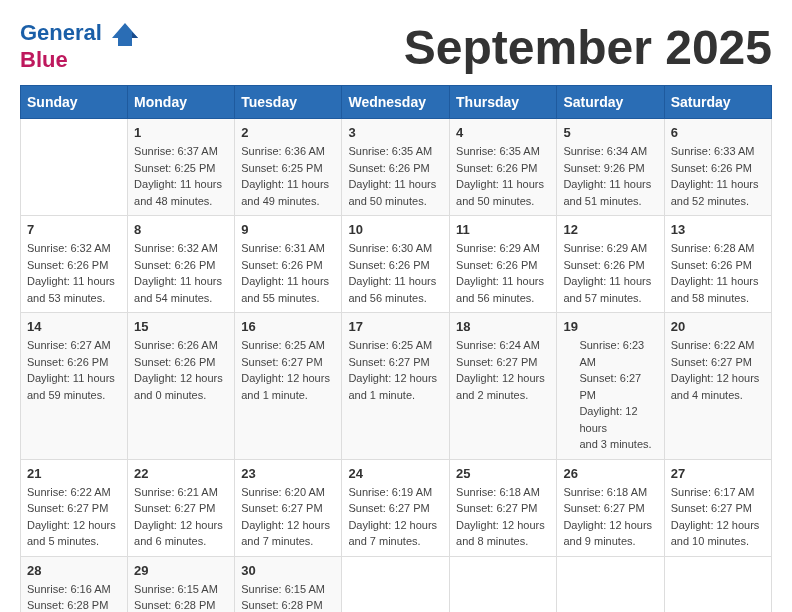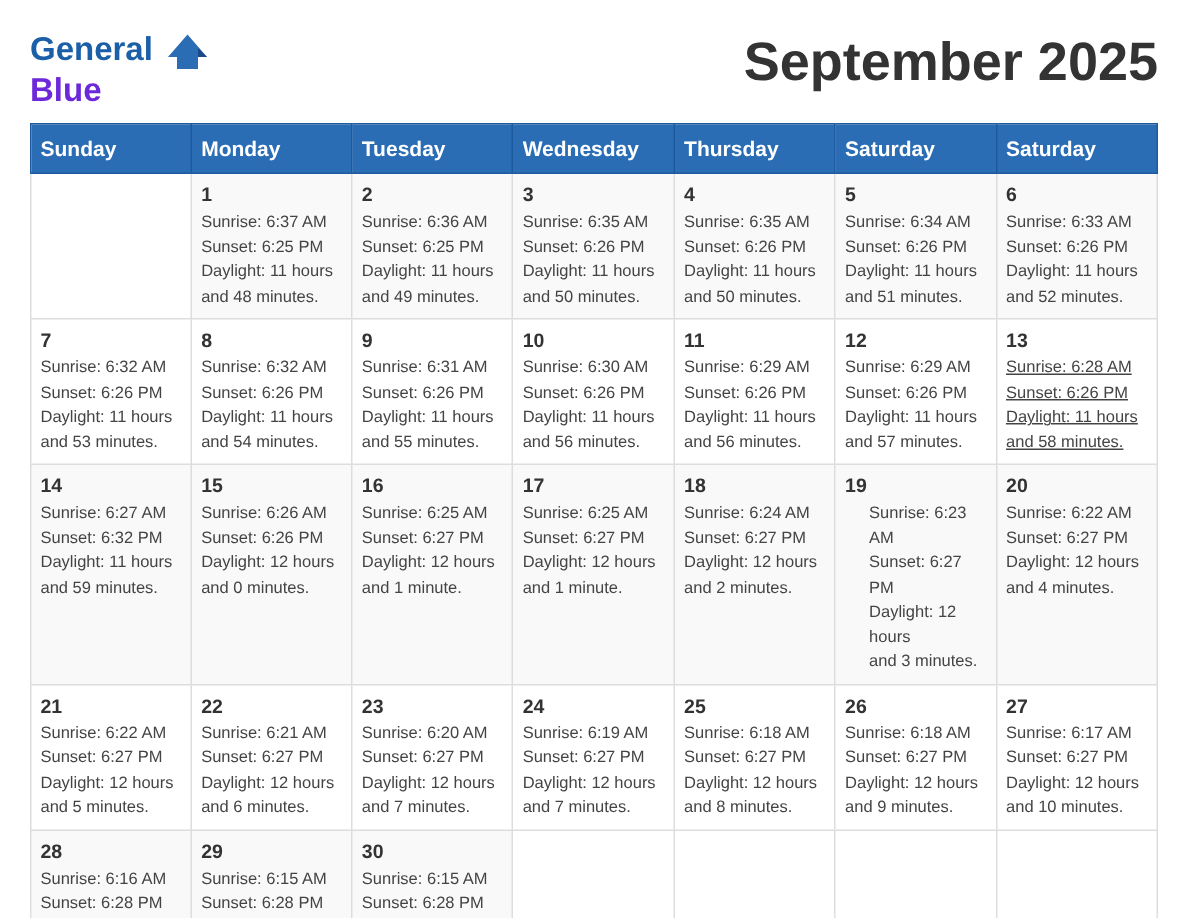--- a/index.html
+++ b/index.html
@@ -32,21 +32,21 @@
     .logo-icon {
       width: 30px;
       height: 30px;
       margin-left: 2px;
       margin-top: -2px;
     }
     .title-area {
       text-align: right;
     }
     .month-title {
-      font-size: 36px;
+      font-size: 48px;
       font-weight: bold;
       color: #333;
     }
     .subtitle {
       font-size: 16px;
       color: #555;
     }
     table {
       width: 100%;
       border-collapse: collapse;
@@ -98,21 +98,21 @@
 <div class="header">
   <div class="logo">
     <div>
       <div class="logo-text">
         <span>General</span>
         <svg class="logo-icon" viewBox="0 0 30 30" style="display:inline-block;vertical-align:middle;">
           <polygon points="15,5 28,20 22,20 22,28 8,28 8,20 2,20" fill="#2a6db5"></polygon>
           <polygon points="22,14 28,20 22,20" fill="#1a4a8a"></polygon>
         </svg>
         <br>
-        <span style="color:#6d28d9;">Blue</span>
+        <span style="color:#be185d;">Blue</span>
       </div>
     </div>
   </div>
   <div class="title-area">
     <div class="month-title">September 2025</div>
   </div>
 </div>
 
 <table>
   <thead>
@@ -153,21 +153,21 @@
         <td>
           <span class="day-num">4</span>
           <div class="day-info" style="white-space: pre-line;">Sunrise: 6:35 AM
 Sunset: 6:26 PM
 Daylight: 11 hours
 and 50 minutes.</div>
         </td>
         <td>
           <span class="day-num">5</span>
           <div class="day-info" style="white-space: pre-line;">Sunrise: 6:34 AM
-Sunset: 6:26 PM
+Sunset: 9:26 PM
 Daylight: 11 hours
 and 51 minutes.</div>
         </td>
         <td>
           <span class="day-num">6</span>
           <div class="day-info" style="white-space: pre-line;">Sunrise: 6:33 AM
 Sunset: 6:26 PM
 Daylight: 11 hours
 and 52 minutes.</div>
         </td>
@@ -210,31 +210,31 @@
         </td>
         <td>
           <span class="day-num">12</span>
           <div class="day-info" style="white-space: pre-line;">Sunrise: 6:29 AM
 Sunset: 6:26 PM
 Daylight: 11 hours
 and 57 minutes.</div>
         </td>
         <td>
           <span class="day-num">13</span>
-          <div class="day-info" style="white-space: pre-line; text-decoration: underline;">Sunrise: 6:28 AM
+          <div class="day-info" style="white-space: pre-line;">Sunrise: 6:28 AM
 Sunset: 6:26 PM
 Daylight: 11 hours
 and 58 minutes.</div>
         </td>
       </tr>
       <tr>
         <td>
           <span class="day-num">14</span>
           <div class="day-info" style="white-space: pre-line;">Sunrise: 6:27 AM
-Sunset: 6:32 PM
+Sunset: 6:26 PM
 Daylight: 11 hours
 and 59 minutes.</div>
         </td>
         <td>
           <span class="day-num">15</span>
           <div class="day-info" style="white-space: pre-line;">Sunrise: 6:26 AM
 Sunset: 6:26 PM
 Daylight: 12 hours
 and 0 minutes.</div>
         </td>

